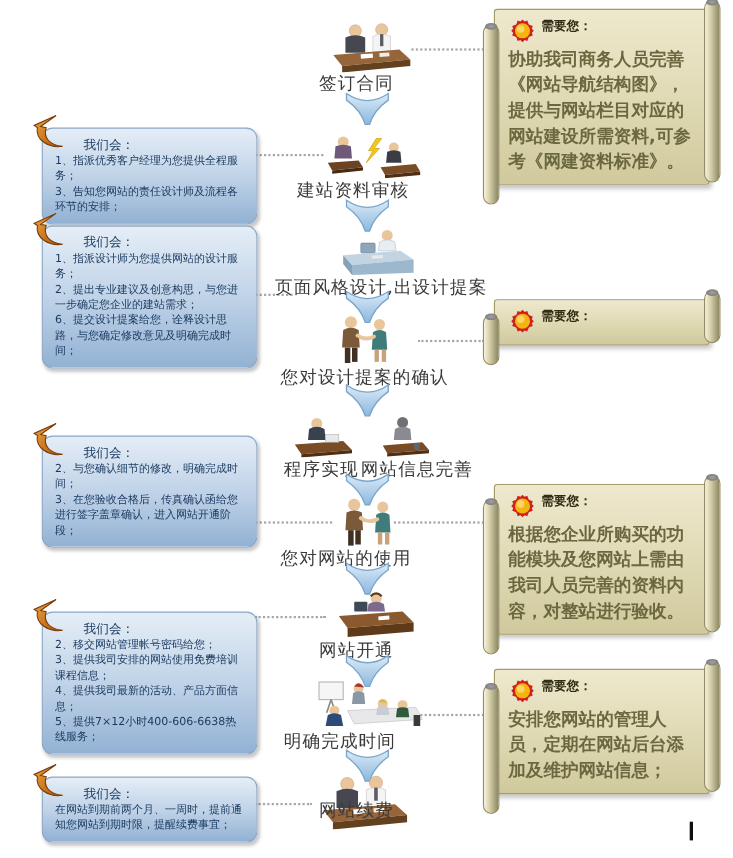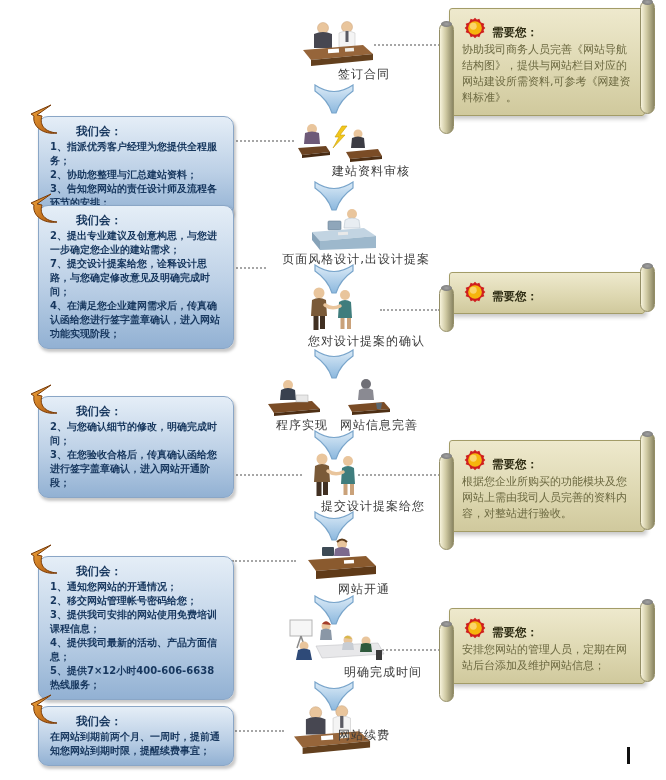--- a/index.html
+++ b/index.html
@@ -1,43 +1,43 @@
 <!DOCTYPE html>
 <html><head>
 <meta charset="utf-8">
 <style>
   html,body{margin:0;padding:0;background:#fff;}
   .canvas{position:relative;width:666px;height:780px;background:#ffffff;
     font-family:"DejaVu Sans",sans-serif;overflow:hidden;}
   .step-icon{position:absolute;}
-  .step-label{position:absolute;font-size:12px;color:#3a3a3a;text-align:right;
+  .step-label{position:absolute;font-size:16px;color:#3a3a3a;text-align:left;
     white-space:nowrap;letter-spacing:1px;}
   .arrow{position:absolute;}
   .wbox{position:absolute;left:38px;width:196px;box-sizing:border-box;
     background:linear-gradient(180deg,#e5eef7 0%,#bcd0e6 55%,#92b1d3 100%);
     border:1px solid #8aa6c6;border-radius:10px;padding:6px 9px 7px 11px;
     box-shadow:1.5px 2.5px 3px rgba(0,0,0,.22);
-    color:#17375e;font-size:10px;font-weight:bold;line-height:1.4;word-break:break-all;}
+    color:#17375e;font-size:10px;font-weight:normal;line-height:1.4;word-break:break-all;}
   .wtitle{margin-left:26px;font-size:11.5px;margin-bottom:1px;}
   .corner-icon{position:absolute;left:-10px;top:-14px;width:32px;height:32px;}
   .scroll{position:absolute;left:440px;width:214px;}
   .roll{position:absolute;width:15px;border-radius:8px;z-index:3;
     background:linear-gradient(90deg,#f7f3dc 0%,#cfc9a2 45%,#8b8664 100%);
     border:1px solid #948e66;box-sizing:border-box;}
   .roll::before{content:"";position:absolute;left:1px;right:1px;top:-2px;height:6px;
     border-radius:50%;background:radial-gradient(#a2a2a2,#6e6e6e);}
   .roll-left{left:-1px;top:14px;bottom:-18px;}
   .roll-right{right:-1px;top:-8px;bottom:2px;}
   .scroll-inner{position:relative;margin:0 9px;z-index:2;
     background:linear-gradient(180deg,#eee9cd 0%,#ddd7b0 60%,#d0c99d 100%);
     border:1px solid #a39c68;border-radius:3px;padding:7px 12px 9px 12px;
     box-shadow:2px 3px 4px rgba(0,0,0,.22);}
-  .stitle-row{display:flex;align-items:flex-end;gap:4px;font-family:Liberation Serif, serif;}
+  .stitle-row{display:flex;align-items:flex-start;gap:4px;font-family:Liberation Serif, serif;}
   .stitle{font-weight:bold;font-size:11.5px;color:#2f2d14;}
-  .stext{font-size:11px;color:#6b6840;font-weight:400;line-height:1.45;
+  .stext{font-size:16px;color:#6b6840;font-weight:700;line-height:1.45;
     word-break:break-all;margin-top:2px;}
   .burst{width:26px;height:24px;flex:0 0 auto;}
   .dotline{position:absolute;height:0;border-top:2px dotted #a6a6a6;}
   .caret{position:absolute;left:627px;top:747px;width:3px;height:17px;background:#101010;}
 </style>
 </head>
 <body>
 
 <div class="canvas">
 
@@ -163,21 +163,21 @@
     <circle cx="16" cy="7" r="5.5" fill="#e9c59c"></circle>
     <path d="M8 30 L9 14 Q16 10 23 14 L24 30 Z" fill="#7a5a38"></path>
     <rect x="10.5" y="30" width="5" height="14" fill="#413022"></rect>
     <rect x="17" y="30" width="5" height="13" fill="#413022"></rect>
     <circle cx="42" cy="9" r="5" fill="#e9c59c"></circle>
     <path d="M35 32 L36 16 Q42 12 48 16 L49 32 Z" fill="#3f7d7d"></path>
     <rect x="37.5" y="32" width="4" height="11" fill="#caa27a"></rect>
     <rect x="44" y="32" width="4" height="11" fill="#caa27a"></rect>
     <path d="M22 19 Q29 24 37 20" stroke="#e9c59c" stroke-width="3.5" fill="none" stroke-linecap="round"></path>
   </svg>
-  <div class="step-label" style="left:255px;top:498px;width:170px">提交设计提案给您</div>
+  <div class="step-label" style="left:255px;top:498px;width:170px">您对网站的使用</div>
   <svg class="arrow" style="left:312px;top:511px" width="44" height="30">
       <use href="#sym-arrow"></use>
     </svg>
 
   <svg class="step-icon" style="left:296px;top:538px" width="84" height="44" viewBox="0 0 84 44">
     <circle cx="46" cy="6" r="5" fill="#e9c59c"></circle>
     <path d="M41 4 Q46 -1 51 4" stroke="#5a3a1a" fill="none" stroke-width="2"></path>
     <path d="M38 18 L39 11 Q46 7 53 11 L54 18 Z" fill="#7d6a8e"></path>
     <rect x="26" y="9" width="12" height="9" rx="1" fill="#3d4a55"></rect>
     <polygon points="12,22 70,18 80,28 20,33" fill="#8a5a2e"></polygon>
@@ -223,49 +223,47 @@
     <rect x="45" y="28" width="9" height="3.5" fill="#f0ede6" transform="rotate(-4 49 30)"></rect>
   </svg>
   <div class="step-label" style="left:290px;top:727px;width:100px">网站续费</div>
 
   <div class="wbox" style="top:116px">
     <svg class="corner-icon">
         <use href="#sym-bent"></use>
       </svg>
     <div class="wtitle">我们会：</div>
     <div>1、指派优秀客户经理为您提供全程服务；</div>
-    <div>2、协助您整理与汇总建站资料；</div>
     <div>3、告知您网站的责任设计师及流程各环节的安排；</div>
   </div>
 
   <div class="wbox" style="top:205px">
     <svg class="corner-icon">
         <use href="#sym-bent"></use>
       </svg>
     <div class="wtitle">我们会：</div>
+    <div>1、指派设计师为您提供网站的设计服务；</div>
     <div>2、提出专业建议及创意构思，与您进一步确定您企业的建站需求；</div>
-    <div>7、提交设计提案给您，诠释设计思路，与您确定修改意见及明确完成时间；</div>
-    <div>4、在满足您企业建网需求后，传真确认函给您进行签字盖章确认，进入网站功能实现阶段；</div>
+    <div>6、提交设计提案给您，诠释设计思路，与您确定修改意见及明确完成时间；</div>
   </div>
 
   <div class="wbox" style="top:396px">
     <svg class="corner-icon">
         <use href="#sym-bent"></use>
       </svg>
     <div class="wtitle">我们会：</div>
     <div>2、与您确认细节的修改，明确完成时间；</div>
     <div>3、在您验收合格后，传真确认函给您进行签字盖章确认，进入网站开通阶段；</div>
   </div>
 
   <div class="wbox" style="top:556px">
     <svg class="corner-icon">
         <use href="#sym-bent"></use>
       </svg>
     <div class="wtitle">我们会：</div>
-    <div>1、通知您网站的开通情况；</div>
     <div>2、移交网站管理帐号密码给您；</div>
     <div>3、提供我司安排的网站使用免费培训课程信息；</div>
     <div>4、提供我司最新的活动、产品方面信息；</div>
     <div>5、提供7×12小时400-606-6638热线服务；</div>
   </div>
 
   <div class="wbox" style="top:706px">
     <svg class="corner-icon">
         <use href="#sym-bent"></use>
       </svg>

